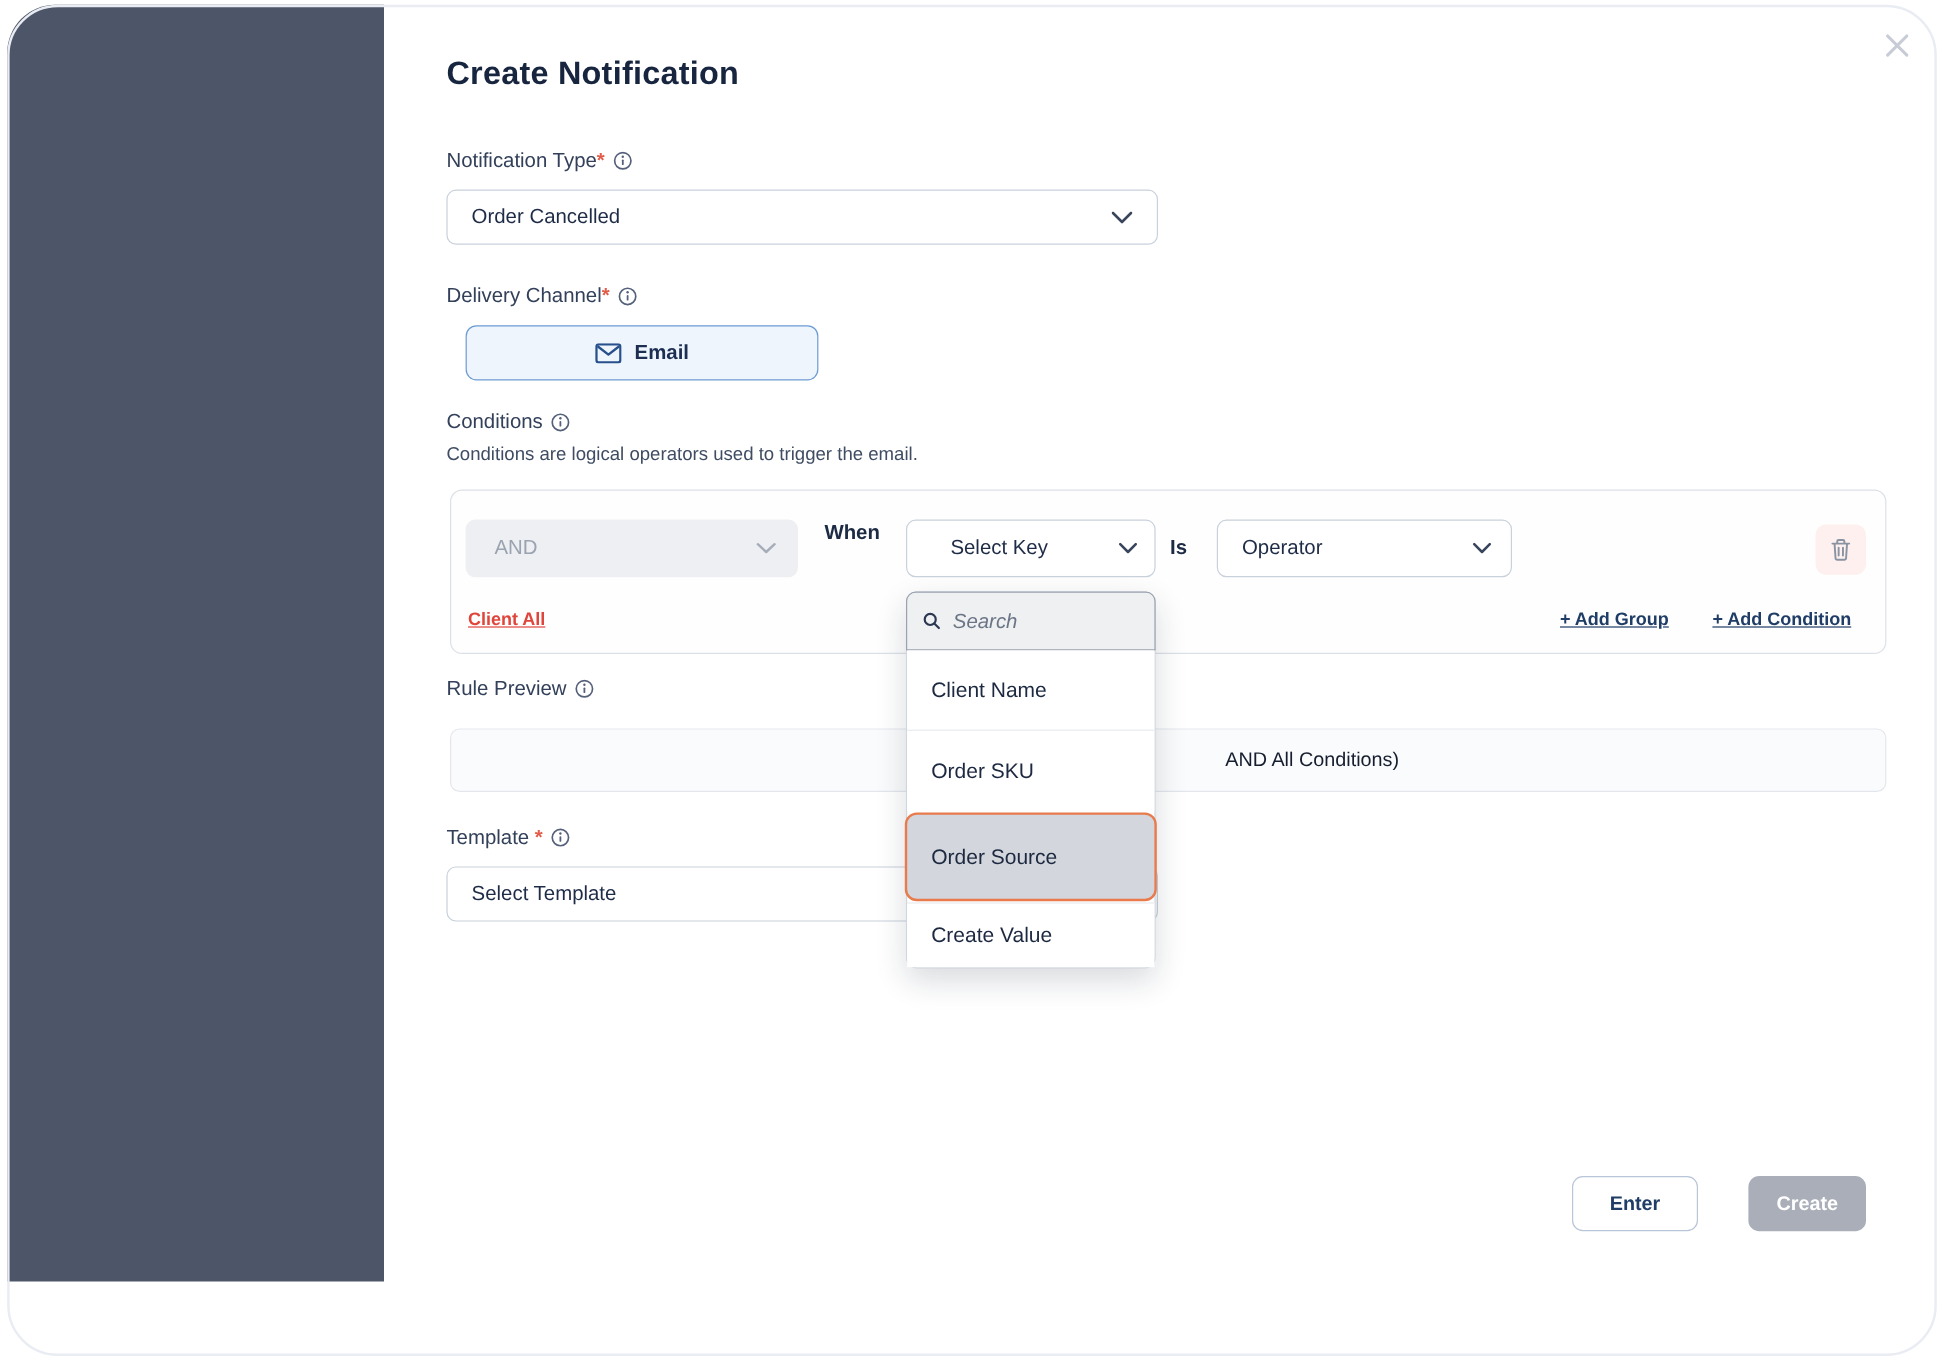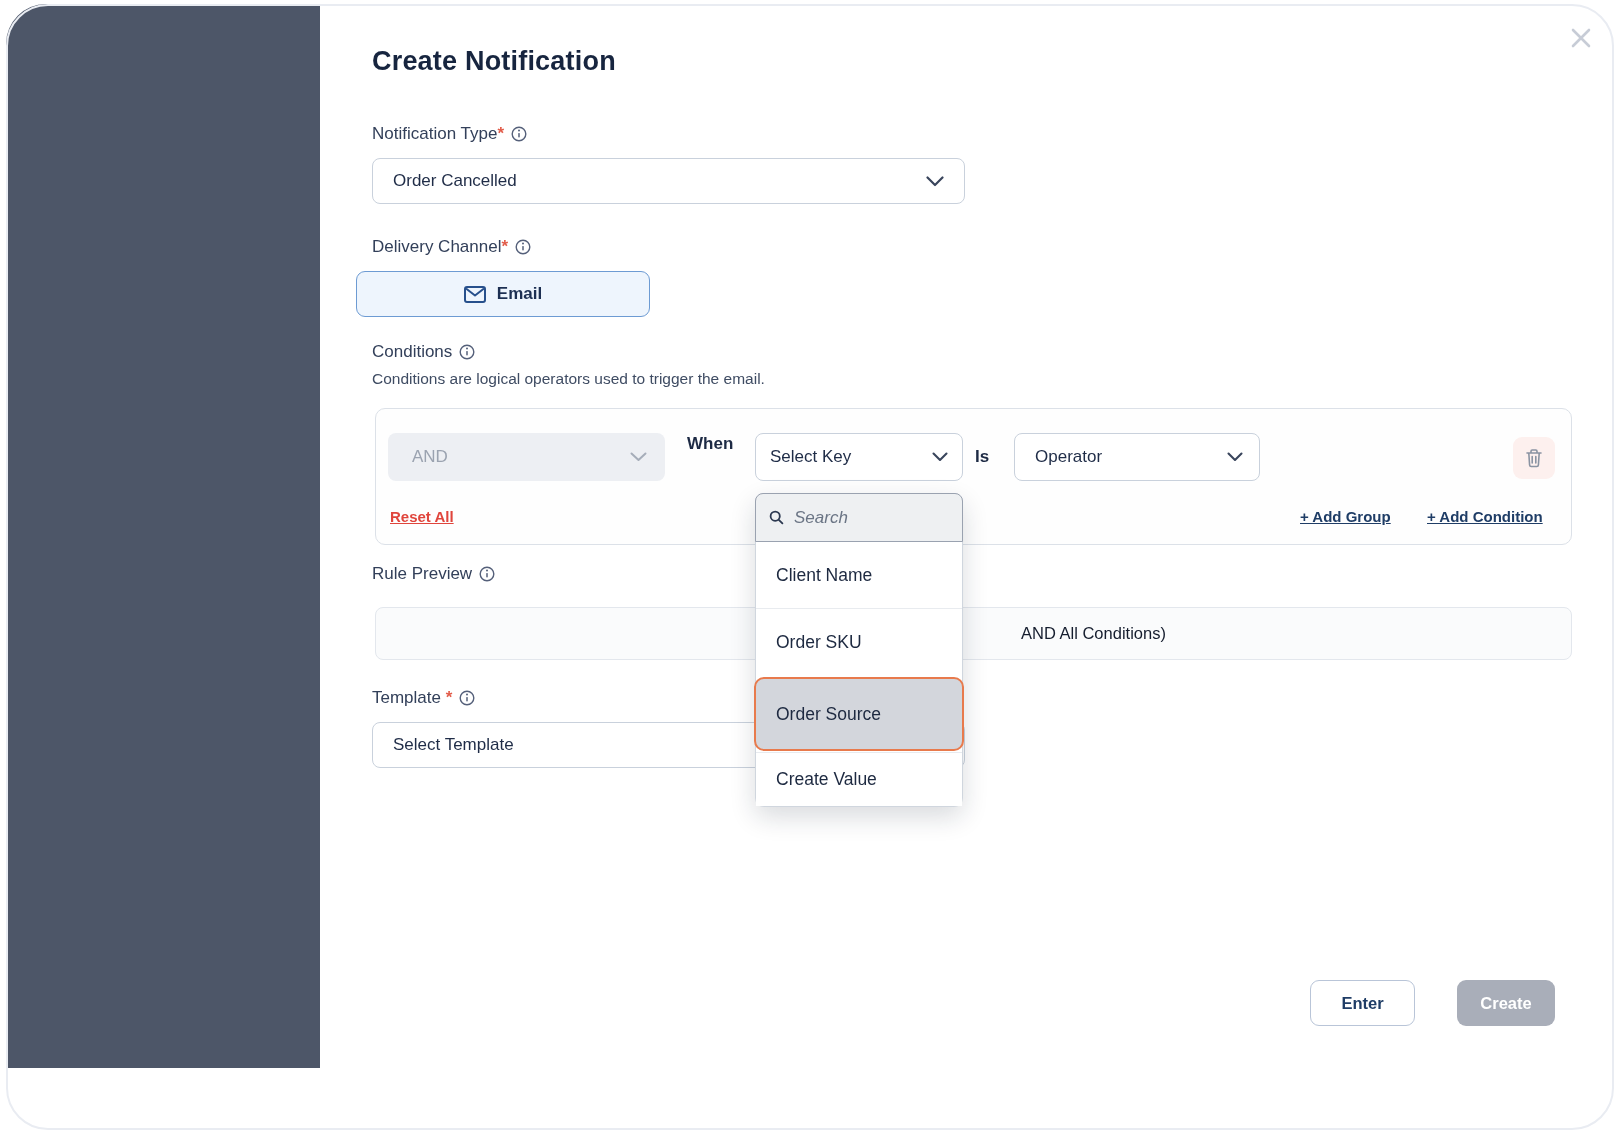--- a/index.html
+++ b/index.html
@@ -202,21 +202,21 @@
     <div class="abs label-row" style="left:52px;top:233px;">
       <span><span>Delivery Channel</span><span class="req">*</span></span>
       <span class="info">
         <svg width="16" height="16" viewBox="0 0 16 16">
             <circle cx="8" cy="8" r="6.8" fill="none" stroke="#55607a" stroke-width="1.4"></circle>
             <rect x="7.25" y="6.9" width="1.5" height="4.6" rx="0.7" fill="#55607a"></rect>
             <circle cx="8" cy="4.6" r="1" fill="#55607a"></circle>
           </svg>
       </span>
     </div>
-    <div class="abs" style="left:36px;top:267px;width:294px;height:46px;background:#eef5fd;border:1px solid #6d9bd3;border-radius:9px;display:flex;align-items:center;justify-content:center;gap:11px;box-sizing:border-box;cursor:pointer;">
+    <div class="abs" style="left:68px;top:267px;width:294px;height:46px;background:#eef5fd;border:1px solid #6d9bd3;border-radius:9px;display:flex;align-items:center;justify-content:center;gap:11px;box-sizing:border-box;cursor:pointer;">
       <span>
         <svg width="22" height="17" viewBox="0 0 22 17">
             <rect x="1" y="1" width="20" height="15" rx="2" fill="none" stroke="#27508c" stroke-width="2"></rect>
             <path d="M2 2.5 L11 9.5 L20 2.5" fill="none" stroke="#27508c" stroke-width="2" stroke-linejoin="round"></path>
           </svg>
       </span>
       <span style="font-size:17px;color:#1c2f52;font-weight:bold;">Email</span>
     </div>
 
     <div class="abs label-row" style="left:52px;top:338px;">
@@ -237,21 +237,21 @@
       <span>AND</span>
       <span style="margin-left:auto;">
         <svg width="17" height="10" viewBox="0 0 17 10">
             <path d="M1.5 1.5 L8.5 8 L15.5 1.5" fill="none" stroke="#a6adb9" stroke-width="2" stroke-linecap="round" stroke-linejoin="round"></path>
           </svg>
       </span>
     </div>
 
     <div class="abs inline-word" style="left:367px;top:416px;">When</div>
 
-    <div class="abs select" style="left:435px;top:429px;width:208px;height:48px;padding:0 14px 0 14px;">
+    <div class="abs select" style="left:435px;top:429px;width:208px;height:48px;padding:0 14px 0 36px;">
       <span>Select Key</span>
       <span class="chev">
         <svg width="16" height="10" viewBox="0 0 16 10">
             <path d="M1.5 1.5 L8 8 L14.5 1.5" fill="none" stroke="#39455c" stroke-width="2.1" stroke-linecap="round" stroke-linejoin="round"></path>
           </svg>
       </span>
     </div>
 
     <div class="abs inline-word" style="left:655px;top:429px;">Is</div>
 
@@ -266,21 +266,21 @@
 
 
     <div class="abs trash-btn">
       <span>
         <svg width="18" height="20" viewBox="0 0 18 20">
             <path d="M2 5 h14 M6 5 V3.2 a1.2 1.2 0 0 1 1.2-1.2 h3.6 a1.2 1.2 0 0 1 1.2 1.2 V5 M3.8 5 l0.8 12 a1.6 1.6 0 0 0 1.6 1.5 h5.6 a1.6 1.6 0 0 0 1.6-1.5 l0.8-12 M7.2 8.5 v6.5 M10.8 8.5 v6.5" fill="none" stroke="#8a93a2" stroke-width="1.6" stroke-linecap="round"></path>
           </svg>
       </span>
     </div>
 
-    <div class="abs link red" style="left:70px;top:504px;">Reset All</div>
+    <div class="abs link red" style="left:70px;top:504px;">Client All</div>
     <div class="abs link navy" style="left:980px;top:504px;">+ Add Group</div>
     <div class="abs link navy" style="left:1107px;top:504px;">+ Add Condition</div>
 
     <div class="abs label-row" style="left:52px;top:560px;">
       <span>Rule Preview</span>
       <span class="info">
         <svg width="16" height="16" viewBox="0 0 16 16">
             <circle cx="8" cy="8" r="6.8" fill="none" stroke="#55607a" stroke-width="1.4"></circle>
             <rect x="7.25" y="6.9" width="1.5" height="4.6" rx="0.7" fill="#55607a"></rect>
             <circle cx="8" cy="4.6" r="1" fill="#55607a"></circle>

